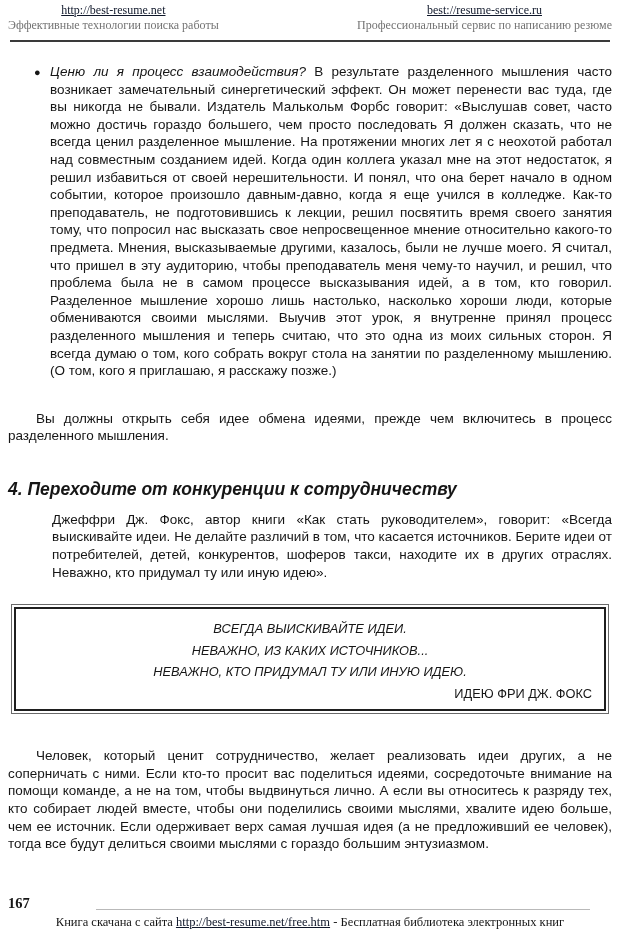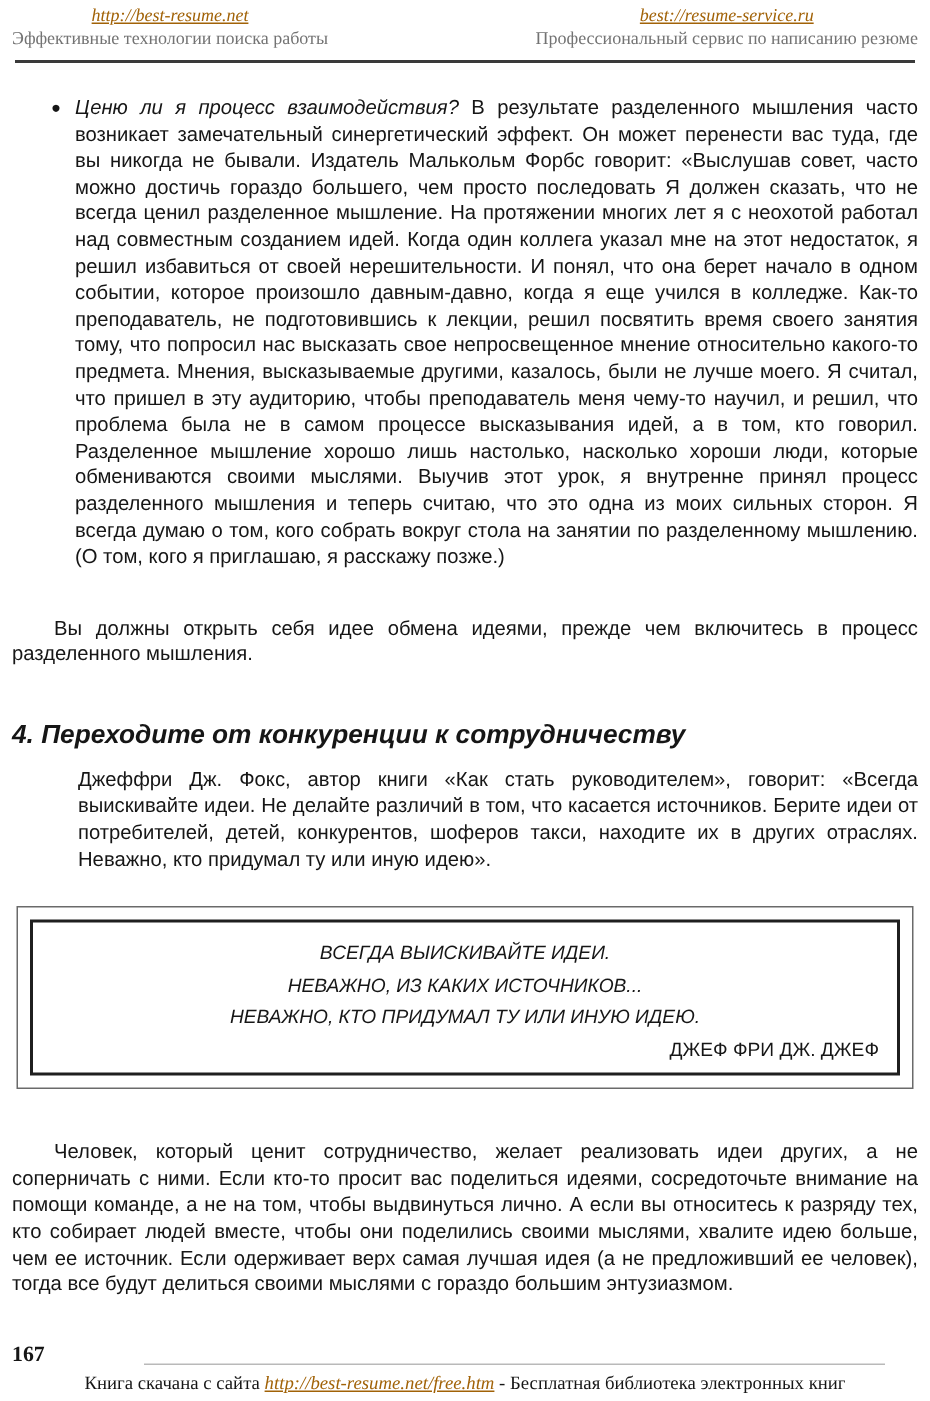--- a/index.html
+++ b/index.html
@@ -13,21 +13,21 @@
   }
   
   .header{
     display:flex;justify-content:space-between;
     padding:3px 8px 0 8px;
     font-family:"Liberation Serif",serif;
     font-size:12px;line-height:15px;
   }
   .header .hcol{text-align:center;}
   .header a, .link{
-    color:#a16207;text-decoration:underline;cursor:pointer;font-style:italic;
+    color:#0f172a;text-decoration:underline;cursor:pointer;
   }
   .header .hsub{color:#737373;}
   .top-rule{
     margin:7px 10px 0 10px;
     border:0;border-top:2px solid #3a3a3a;
     height:0;
   }
   
   .content{
     margin:0 8px;
@@ -53,21 +53,21 @@
     font-weight:bold;
     font-style:italic;
     text-align:left;
     line-height:22px;
   }
   .p2{margin-top:11px;margin-left:44px;}
   
   .quote-box{
     margin:23px 3px 0 3px;
     border:1px solid #6a6a6a;
-    padding:8px;
+    padding:2px;
     background:#fff;
   }
   .quote-inner{
     border:2px solid #1f1f1f;
     padding:9px 12px 5px 12px;
   }
   .quote-line{
     text-align:center;
     font-style:italic;
     font-size:12.8px;
@@ -136,21 +136,21 @@
 
     <h2 class="section-heading">4. Переходите от конкуренции к сотрудничеству</h2>
 
     <div class="p2">Джеффри Дж. Фокс, автор книги «Как стать руководителем», говорит: «Всегда выискивайте идеи. Не делайте различий в том, что касается источников. Берите идеи от потребителей, детей, конкурентов, шоферов такси, находите их в других отраслях. Неважно, кто придумал ту или иную идею».</div>
 
     <div class="quote-box">
       <div class="quote-inner">
         <div class="quote-line">ВСЕГДА ВЫИСКИВАЙТЕ ИДЕИ.</div>
         <div class="quote-line">НЕВАЖНО, ИЗ КАКИХ ИСТОЧНИКОВ...</div>
         <div class="quote-line">НЕВАЖНО, КТО ПРИДУМАЛ ТУ ИЛИ ИНУЮ ИДЕЮ.</div>
-        <div class="quote-attr">ДЖЕФ ФРИ ДЖ. ДЖЕФ</div>
+        <div class="quote-attr">ИДЕЮ ФРИ ДЖ. ФОКС</div>
       </div>
     </div>
 
     <div class="para-indent p3">Человек, который ценит сотрудничество, желает реализовать идеи других, а не соперничать с ними. Если кто-то просит вас поделиться идеями, сосредоточьте внимание на помощи команде, а не на том, чтобы выдвинуться лично. А если вы относитесь к разряду тех, кто собирает людей вместе, чтобы они поделились своими мыслями, хвалите идею больше, чем ее источник. Если одерживает верх самая лучшая идея (а не предложивший ее человек), тогда все будут делиться своими мыслями с гораздо большим энтузиазмом.</div>
 
   </div>
 
   <div class="footer">
     <div class="footer-rule-row">
       <span class="page-number">167</span>

